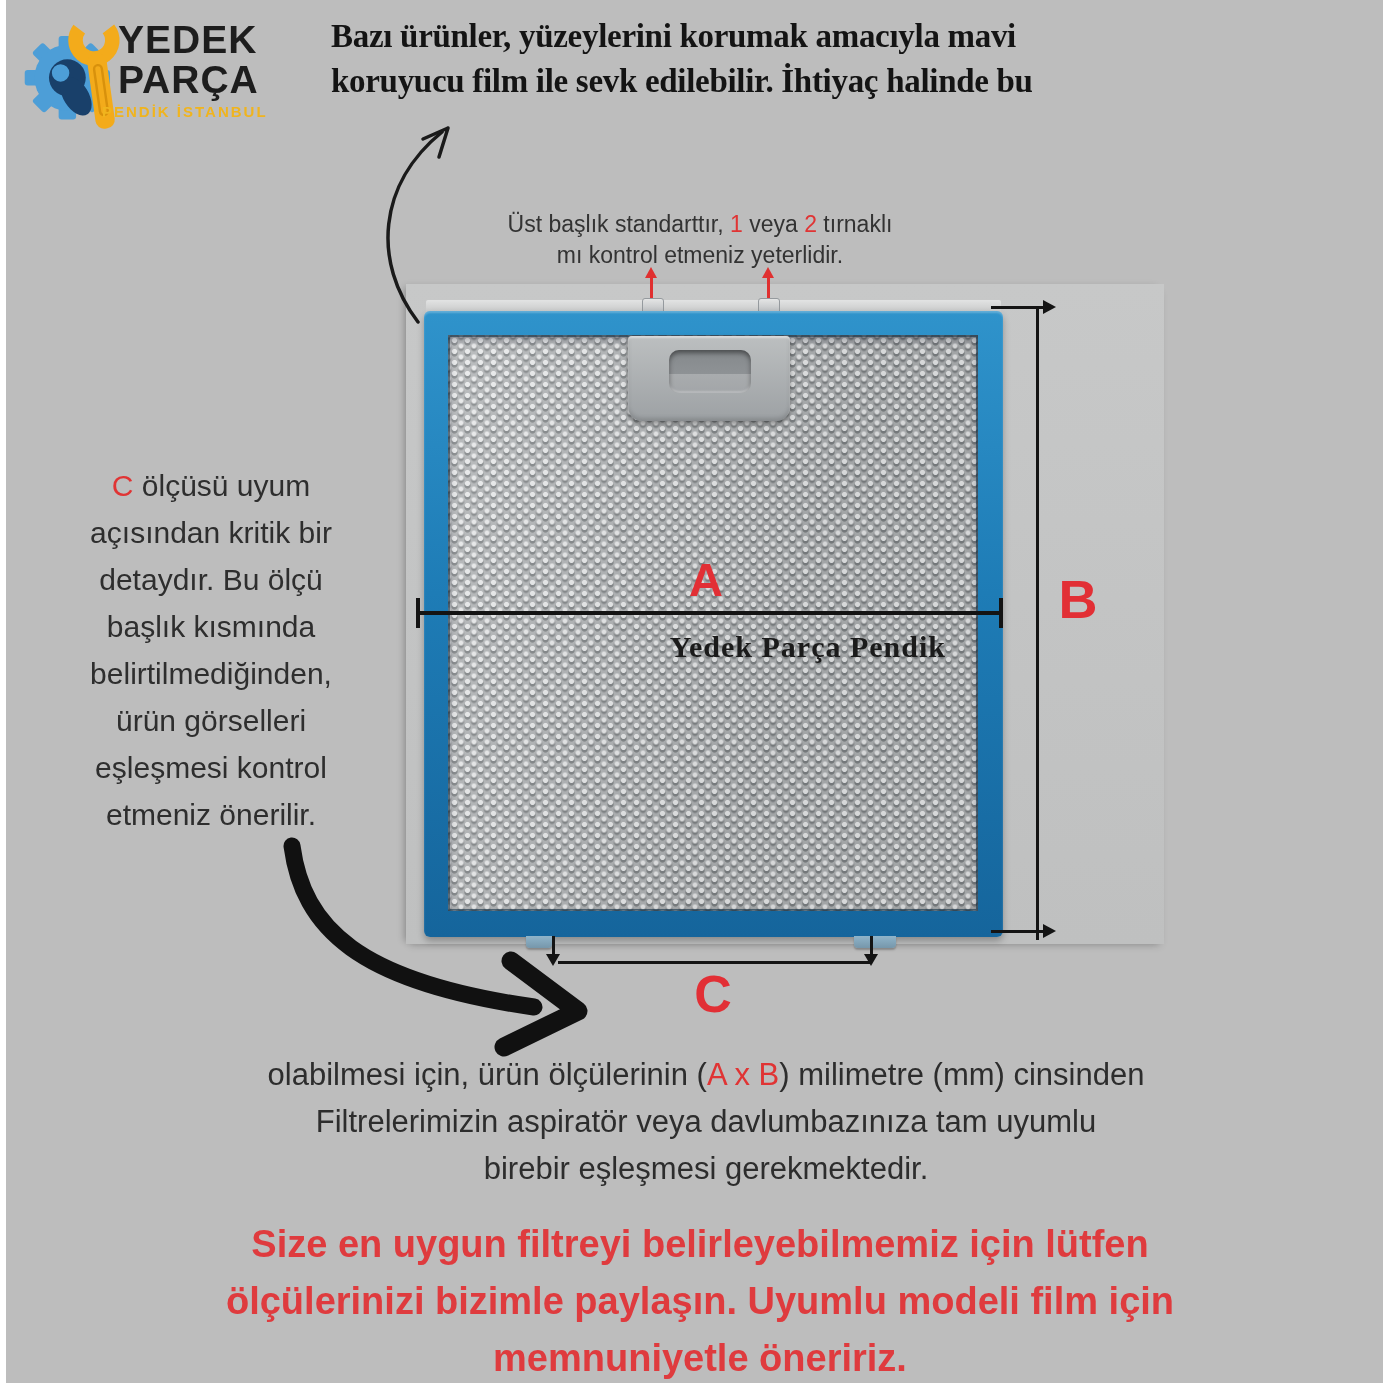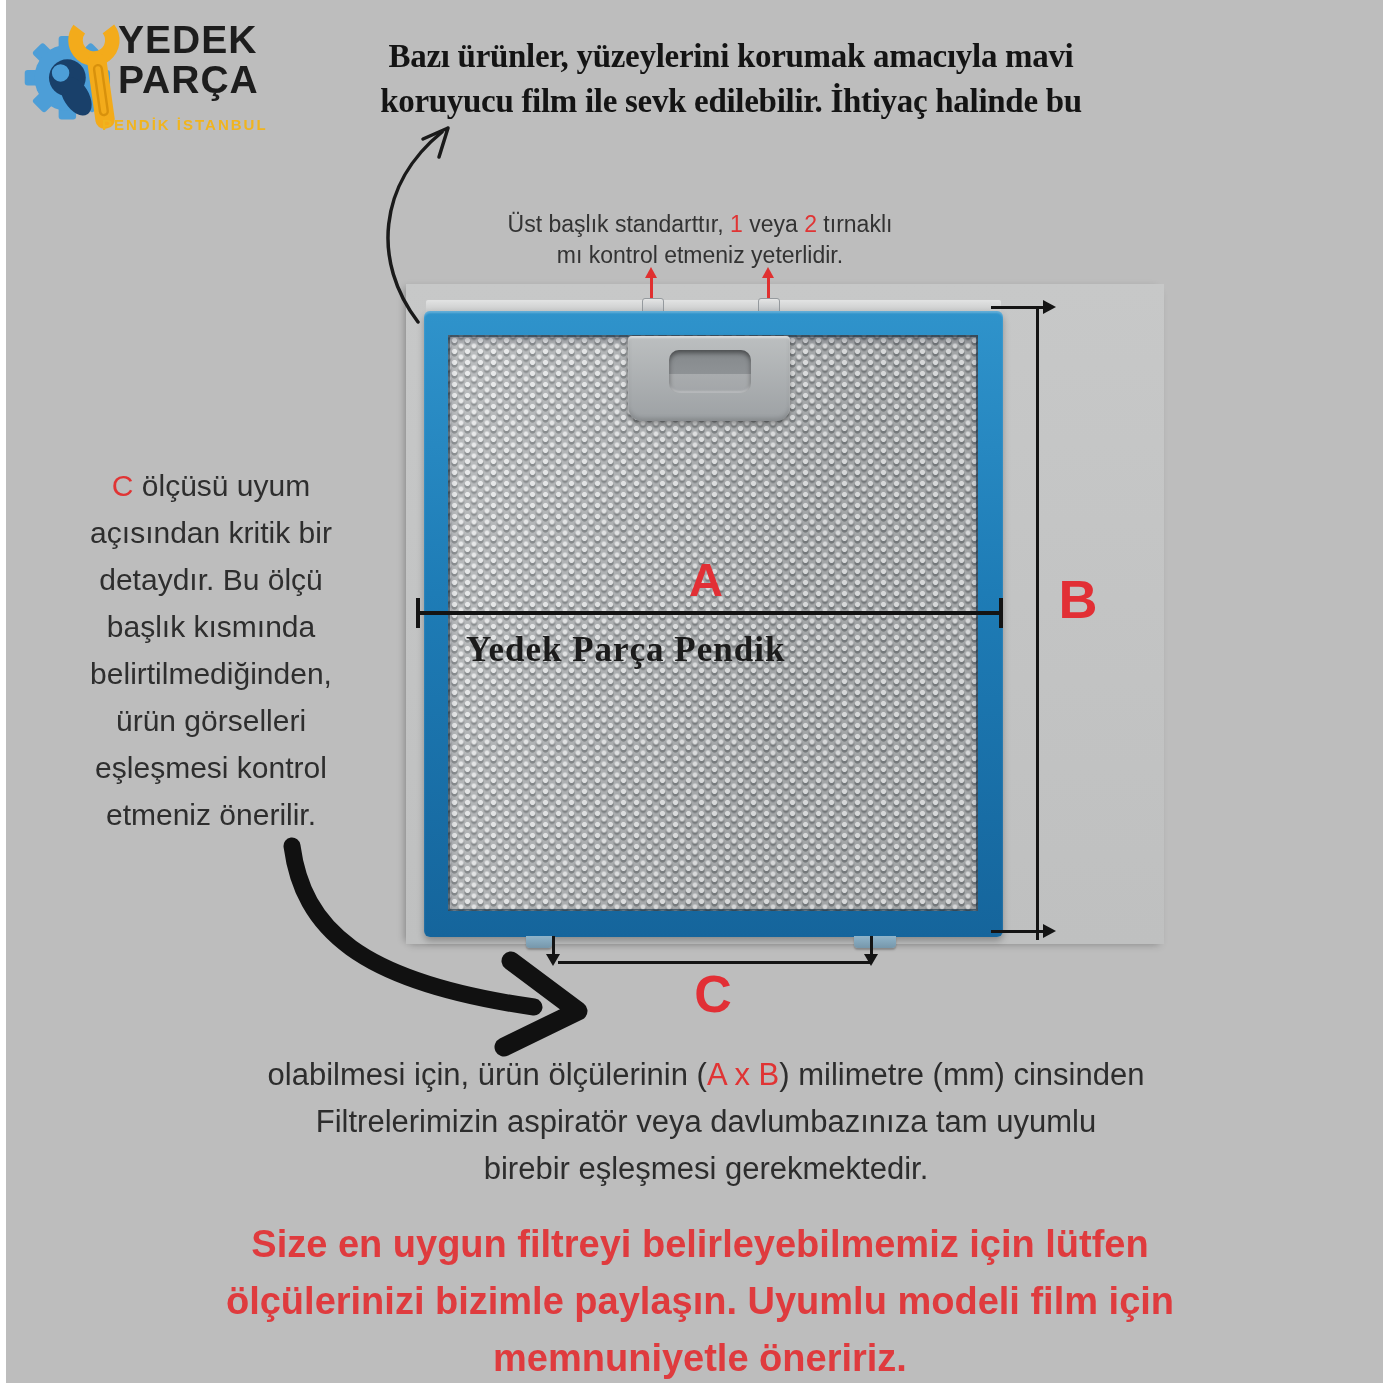--- a/index.html
+++ b/index.html
@@ -11,23 +11,23 @@
   
   .photo-panel{left:400px;top:284px;width:758px;height:660px;
     background:linear-gradient(180deg,#c7c8c8 0%,#c2c3c3 60%,#bfc0c0 100%);
     box-shadow:-5px 0 7px -3px rgba(0,0,0,.22), 0 5px 8px -4px rgba(0,0,0,.2);}
   
   .logo{left:0;top:0;width:270px;height:140px;}
   .logo-icon{left:10px;top:6px;width:126px;height:128px;}
   .logo-line{left:112px;font-weight:bold;color:#1d1d1d;letter-spacing:1px;font-size:39px;line-height:39px;}
   .logo-l1{top:20px;}
   .logo-l2{top:60px;}
-  .logo-tag{left:96px;top:116px;font-size:15px;font-weight:bold;letter-spacing:2px;color:#f0b41e;}
-  
-  .top-note{left:325px;top:34px;width:800px;text-align:center;
+  .logo-tag{left:96px;top:103px;font-size:15px;font-weight:bold;letter-spacing:2px;color:#f0b41e;}
+  
+  .top-note{left:325px;top:14px;width:800px;
     font-family:"Liberation Serif",serif;font-weight:bold;color:#141414;
     font-size:33px;line-height:45px;letter-spacing:-0.3px;}
   .top-note div{white-space:nowrap;}
   
   .tab-note{left:444px;top:209px;width:500px;text-align:center;
     font-size:23px;line-height:31px;color:#333;}
   .red{color:#e03434;}
   
   .rstem{width:3px;height:22px;background:#e03030;top:278px;}
   .rhead{width:0;height:0;border-left:6px solid transparent;border-right:6px solid transparent;
@@ -60,22 +60,22 @@
   .btab{top:936px;height:12px;border-radius:0 0 4px 4px;
     background:linear-gradient(180deg,#8fb4ca,#7697ab);box-shadow:0 2px 2px rgba(0,0,0,.25);}
   
   .dimA-line{left:412px;top:611px;width:585px;height:4px;background:#141414;}
   .dimA-tickL{left:410px;top:598px;width:4px;height:30px;background:#141414;}
   .dimA-tickR{left:993px;top:598px;width:4px;height:30px;background:#141414;}
   .dim-label{font-weight:bold;color:#e22f35;text-align:center;}
   .lblA{left:670px;top:552px;width:60px;font-size:47px;}
   .lblB{left:1042px;top:568px;width:60px;font-size:54px;}
   .lblC{left:677px;top:964px;width:60px;font-size:52px;}
-  .watermark{left:460px;top:630px;width:480px;text-align:left;white-space:nowrap;
-    font-family:"Liberation Serif",serif;font-weight:bold;font-size:35px;color:#1b1b1b;letter-spacing:1px;}
+  .watermark{left:460px;top:630px;width:480px;text-align:right;white-space:nowrap;
+    font-family:"Liberation Serif",serif;font-weight:bold;font-size:30px;color:#1b1b1b;letter-spacing:1px;}
   .dimB-line{left:1030px;top:306px;width:3px;height:634px;background:#141414;}
   .dimB-stem{height:3px;width:52px;left:985px;background:#141414;}
   .dimB-head{width:0;height:0;border-top:7px solid transparent;border-bottom:7px solid transparent;
     border-left:13px solid #141414;left:1037px;}
   .dimC-stem{width:3px;height:20px;top:936px;background:#141414;}
   .dimC-head{width:0;height:0;border-left:7px solid transparent;border-right:7px solid transparent;
     border-top:12px solid #141414;top:954px;}
   .dimC-line{left:552px;top:961px;width:313px;height:3px;background:#141414;}
   
   .left-note{left:25px;top:462px;width:360px;text-align:center;

